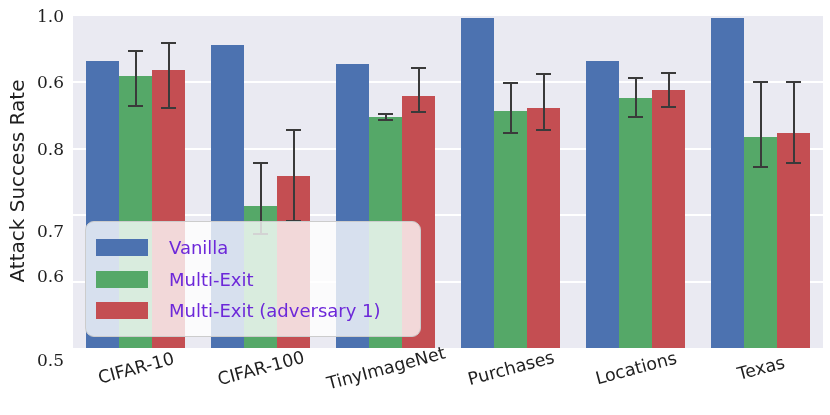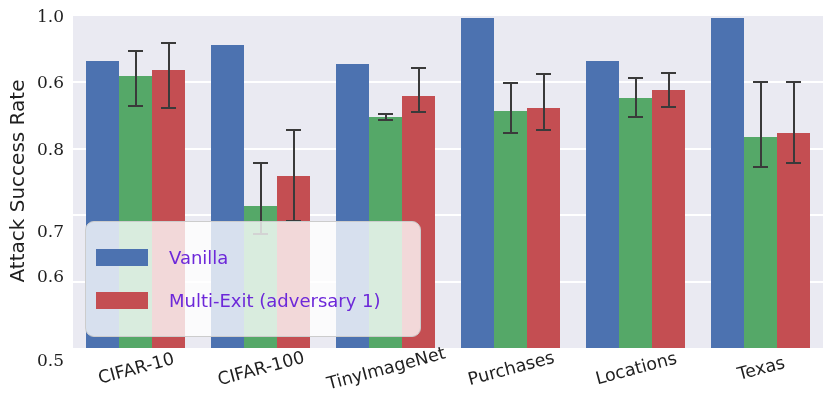--- a/index.html
+++ b/index.html
@@ -199,20 +199,24 @@
               <div class="err-cap bot"></div>
             </div>
           </div>
         </div>
       </div>
 
     <div class="legend">
       <div class="legend-row">
         <div class="legend-swatch" style="background: rgb(76, 114, 176);"></div>
         <div class="legend-label">Vanilla</div>
+      </div>
+      <div class="legend-row">
+        <div class="legend-swatch" style="background: rgb(85, 168, 104);"></div>
+        <div class="legend-label">Multi-Exit</div>
       </div>
       <div class="legend-row">
         <div class="legend-swatch" style="background: rgb(196, 78, 82);"></div>
         <div class="legend-label">Multi-Exit (adversary 1)</div>
       </div>
     </div>
   </div>
 
   <div id="xticks">
       <div class="xtick-anchor" style="left: 135.5px; top: 358px;"><span class="xtick">CIFAR-10</span></div>

